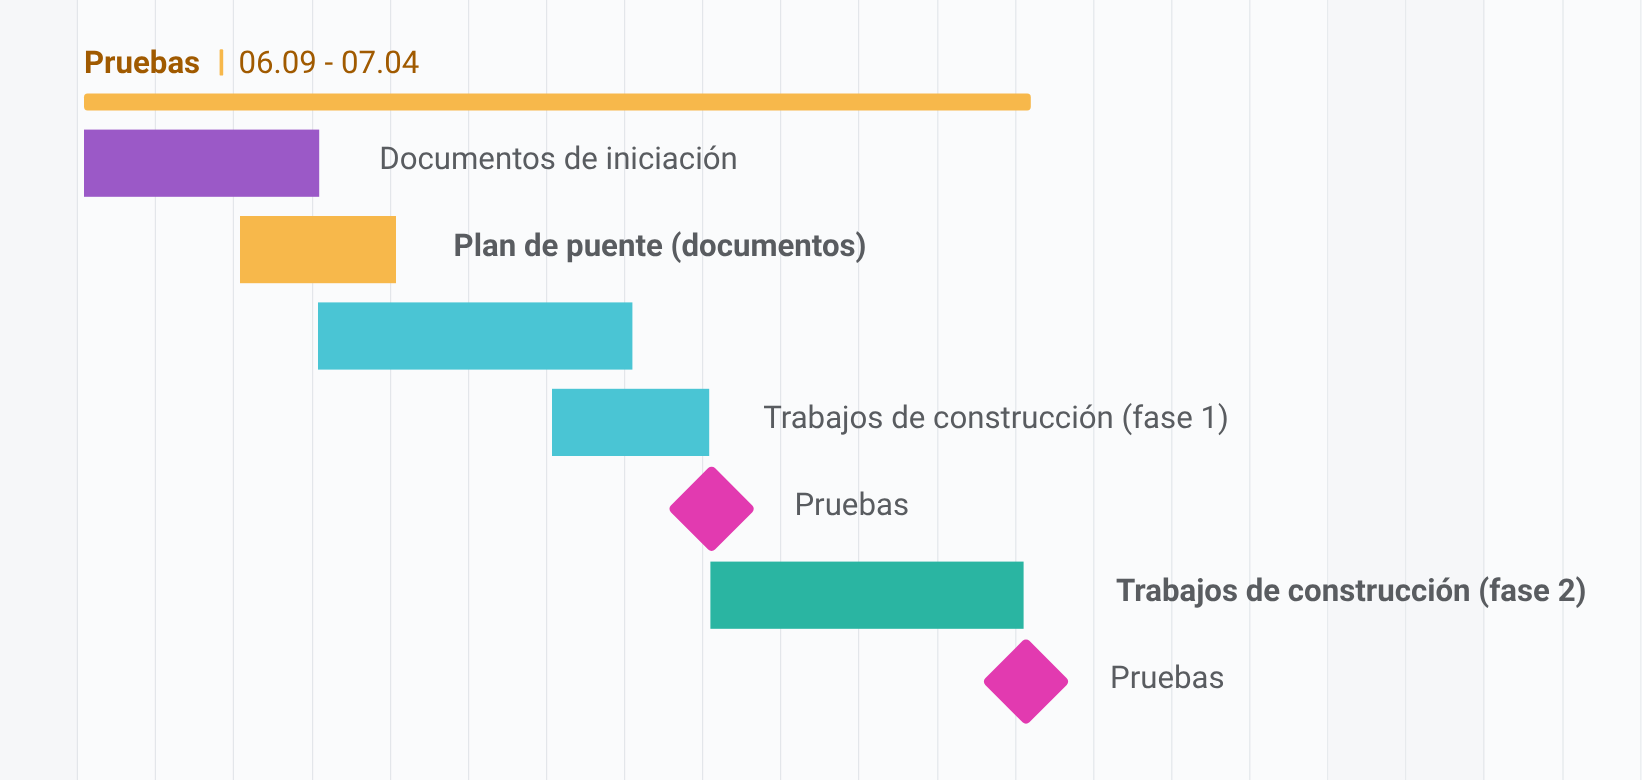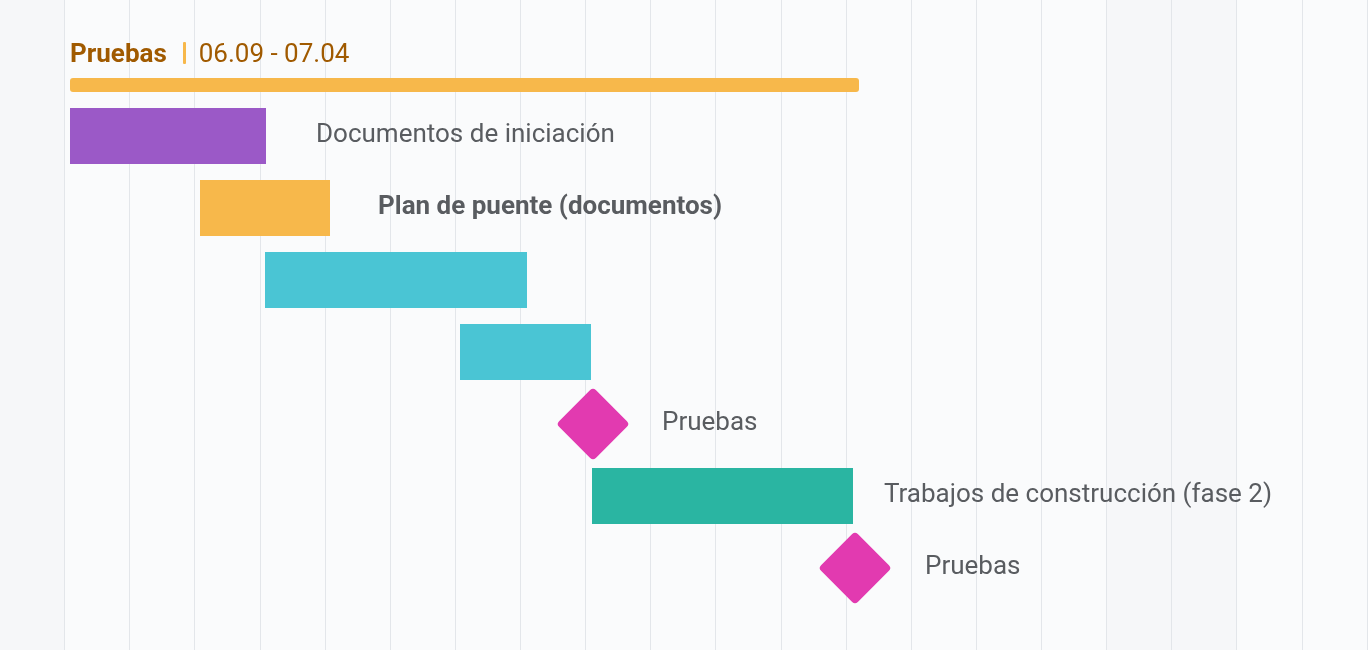--- a/index.html
+++ b/index.html
@@ -123,28 +123,29 @@
         </div>
         <div class="row" style="top: 172px; font-weight: bold;">
           <div class="bar" style="left: 200px; width: 130px; background: rgb(247, 184, 75);"></div>
           <div class="task-label" style="left: 378px;">Plan de puente (documentos)</div>
         </div>
         <div class="row" style="top: 244px;">
           <div class="bar" style="left: 265px; width: 262px; background: rgb(74, 197, 212);"></div>
         </div>
         <div class="row" style="top: 316px;">
           <div class="bar" style="left: 460px; width: 131px; background: rgb(74, 197, 212);"></div>
+          <div class="task-label" style="left: 636px;">Trabajos de construcción (fase 1)</div>
         </div>
         <div class="row" style="top: 388px;">
           <div class="milestone" style="left: 567px; background: rgb(226, 58, 176);"></div>
           <div class="task-label" style="left: 662px;">Pruebas</div>
         </div>
         <div class="row" style="top: 460px;">
           <div class="bar" style="left: 592px; width: 261px; background: rgb(42, 181, 162);"></div>
-          <div class="task-label" style="left: 884px;">Trabajos de construcción (fase 2)</div>
+          <div class="task-label" style="left: 930px; font-weight: bold;">Trabajos de construcción (fase 2)</div>
         </div>
         <div class="row" style="top: 532px;">
           <div class="milestone" style="left: 829px; background: rgb(226, 58, 176);"></div>
           <div class="task-label" style="left: 925px;">Pruebas</div>
         </div>
       </div>
   </div>
 </div>
 
 </body></html>

